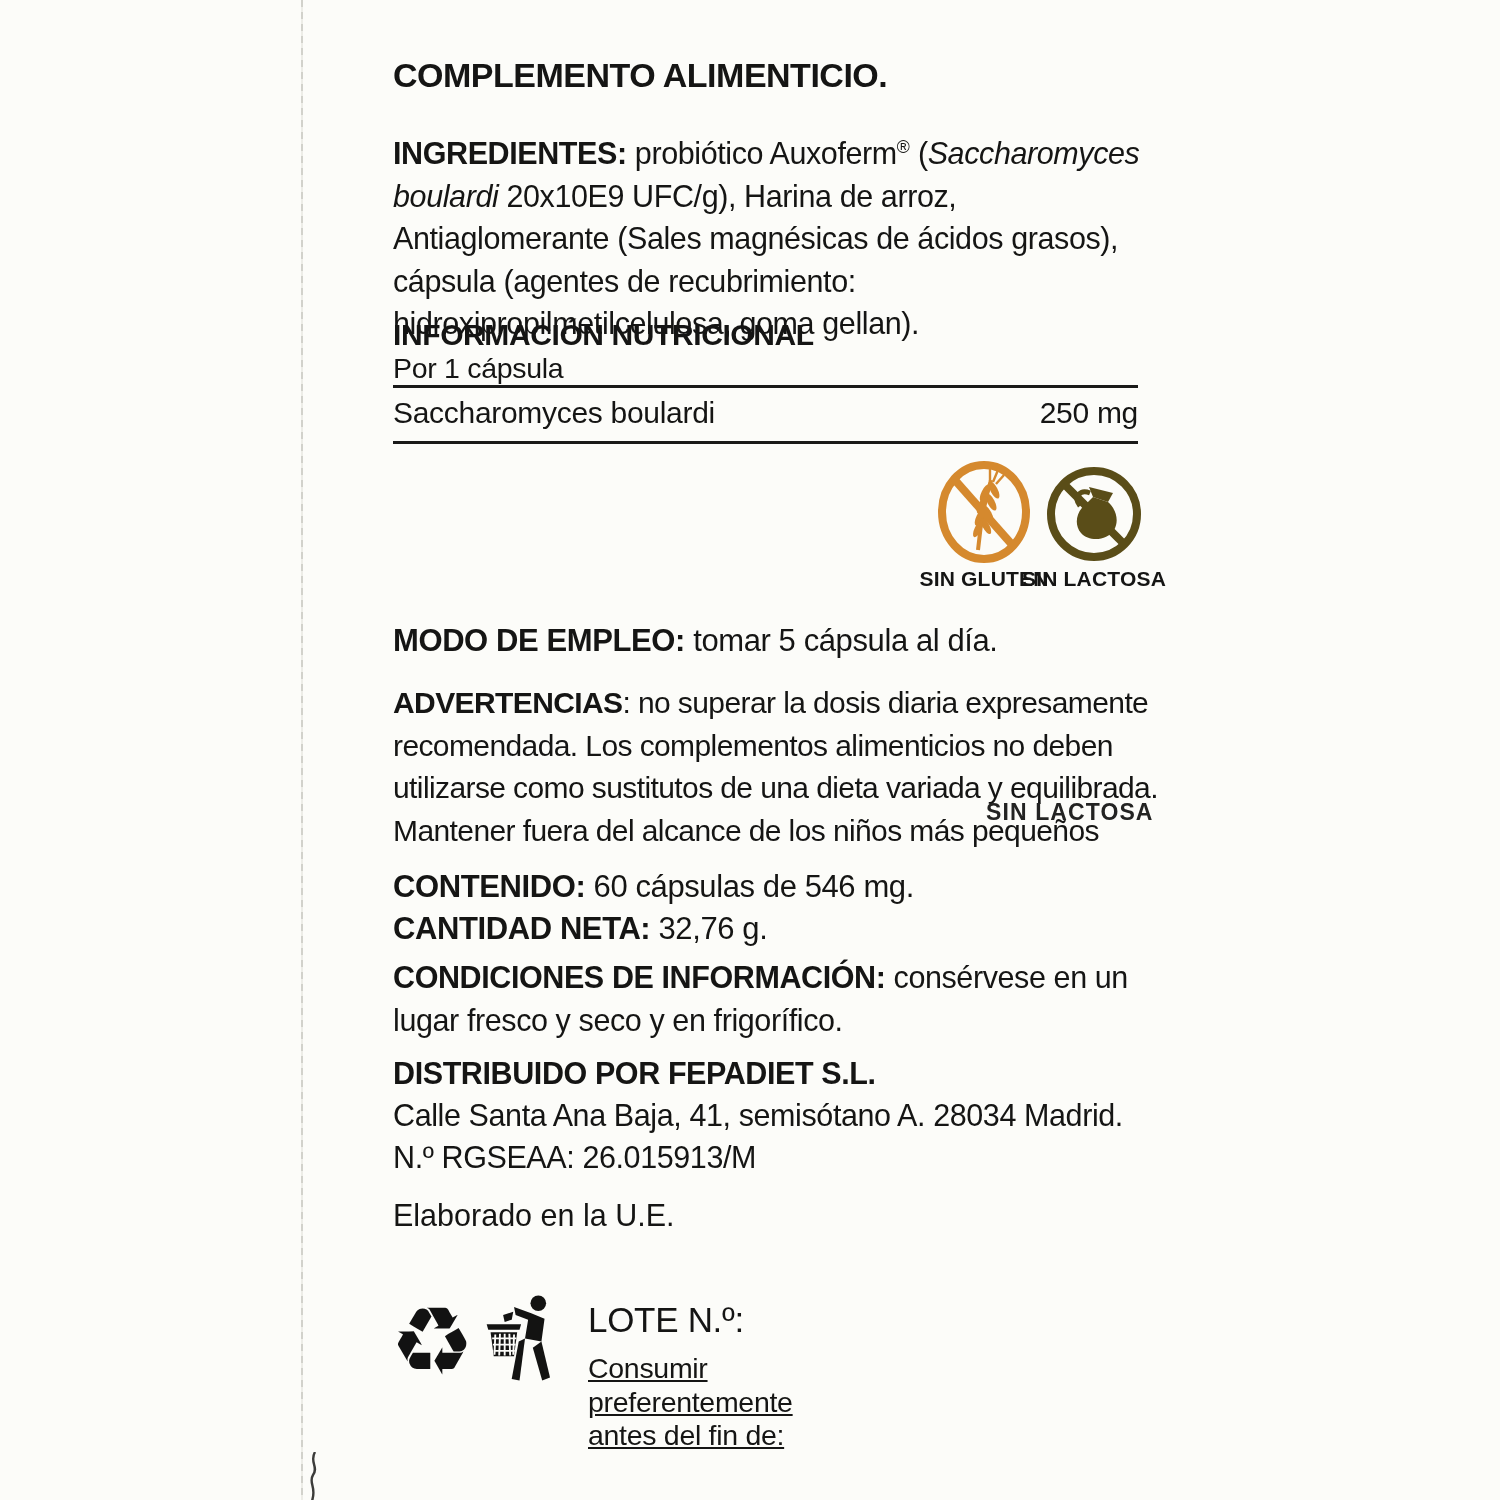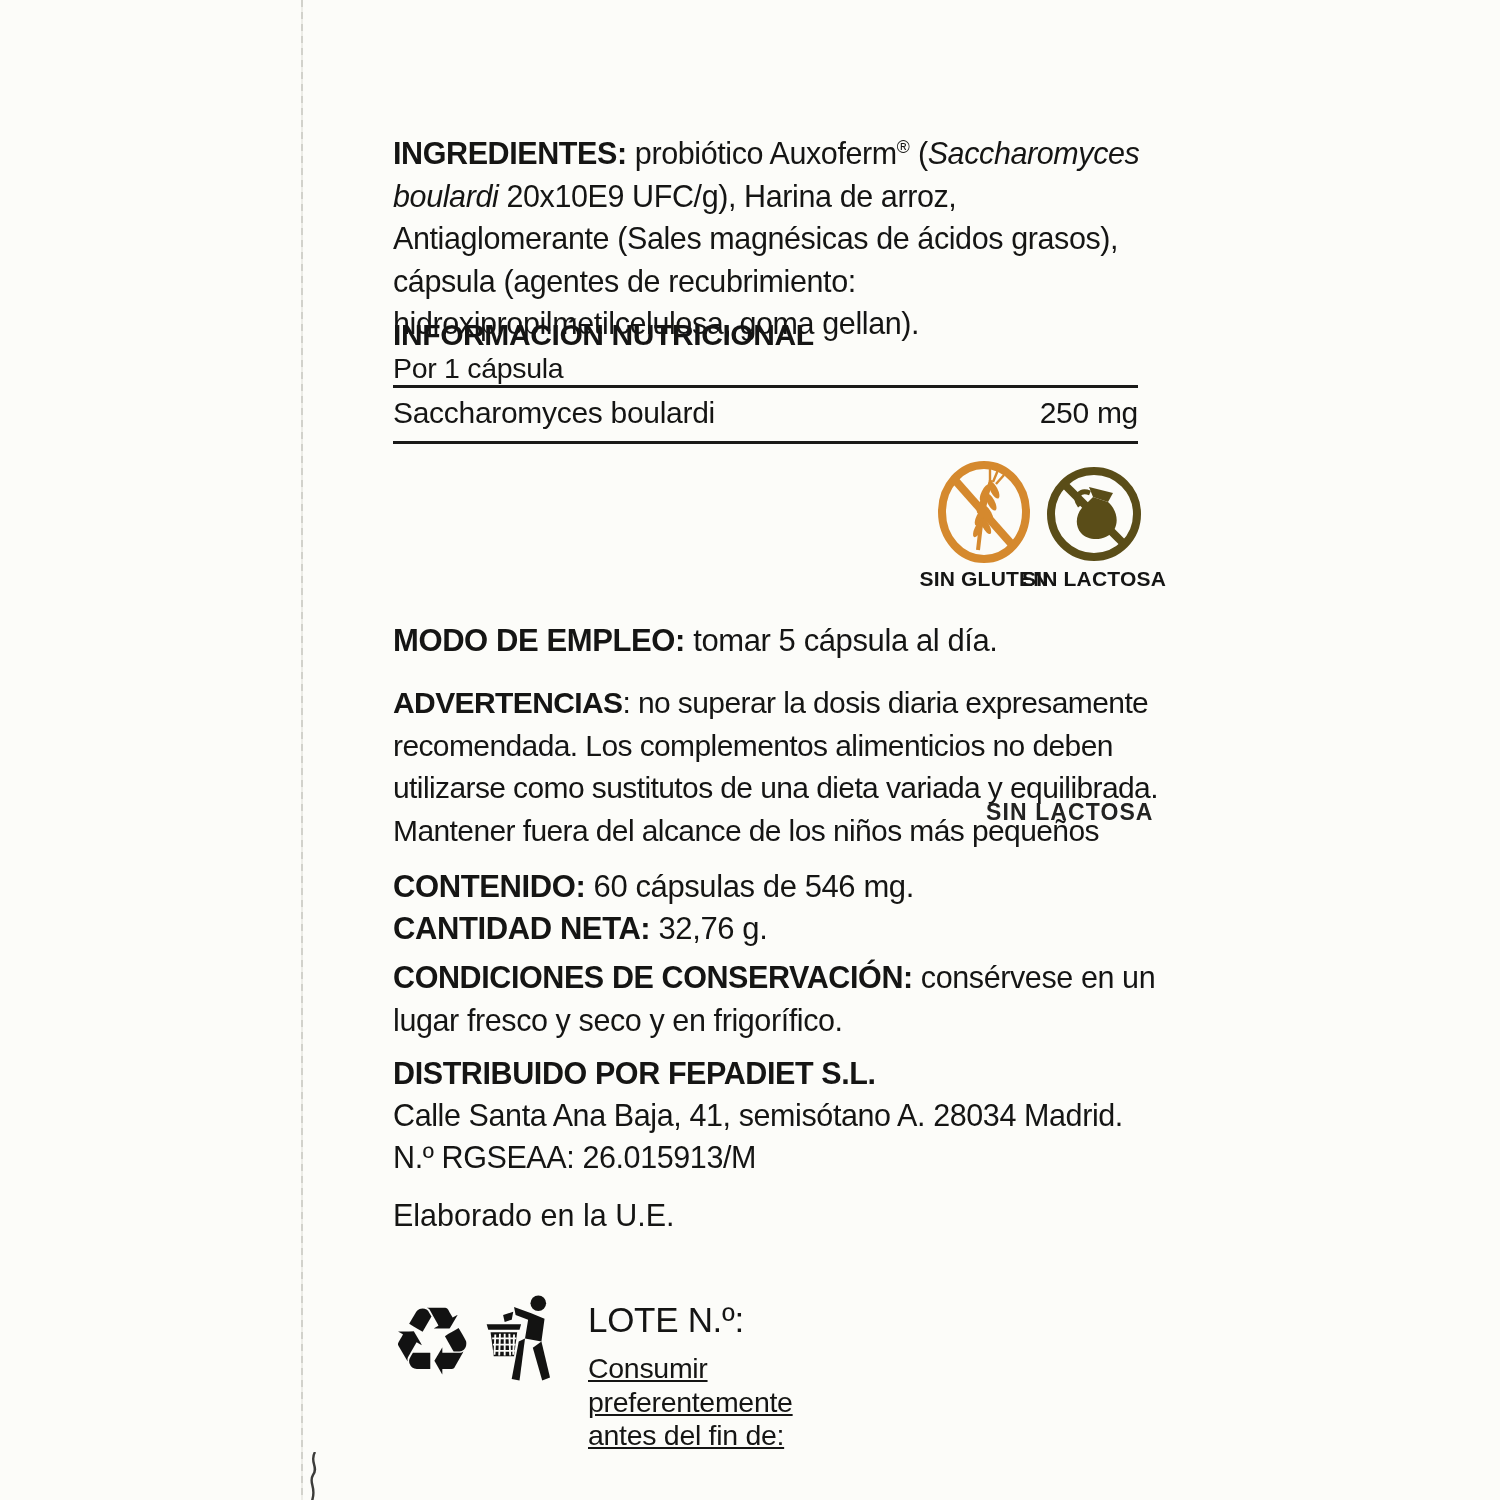--- a/index.html
+++ b/index.html
@@ -75,20 +75,21 @@
 </head>
 <body>
 
 <div class="page">
 
   <div class="edge-line"></div>
   <svg class="squiggle" width="22" height="50" viewBox="0 0 22 50">
     <path d="M9,0 C3,10 13,15 7,23 C2,31 11,35 6,49" fill="none" stroke="#3c3c3a" stroke-width="2.4"></path>
   </svg>
 
+  <p class="abs title">COMPLEMENTO ALIMENTICIO.</p>
 
   <p class="abs body-text ingredients">
     <b>INGREDIENTES:</b><span> probiótico Auxoferm</span><span class="reg">®</span><span> (</span><span class="ital">Saccharomyces boulardi</span><span> 20x10E9 UFC/g), Harina de arroz, Antiaglomerante (Sales magnésicas de ácidos grasos), cápsula (agentes de recubrimiento: hidroxipropilmetilcelulosa, goma gellan).</span>
   </p>
 
   <div class="abs ntable">
     <div class="hdr">
       <span class="hdr-left">INFORMACIÓN NUTRICIONAL</span>
       <span class="hdr-right">Por 1 cápsula</span>
     </div>
@@ -144,21 +145,21 @@
   <span class="ghost">SIN LACTOSA</span>
 
   <p class="abs body-text contenido">
     <b>CONTENIDO:</b><span> 60 cápsulas de 546 mg.</span>
   </p>
   <p class="abs body-text cantidad">
     <b>CANTIDAD NETA:</b><span> 32,76 g.</span>
   </p>
 
   <p class="abs body-text storage">
-    <b>CONDICIONES DE CONSERVACIÓN:</b><span> consérvese en un lugar fresco y seco y en frigorífico.</span>
+    <b>CONDICIONES DE INFORMACIÓN:</b><span> consérvese en un lugar fresco y seco y en frigorífico.</span>
   </p>
 
   <div class="abs body-text distributor">
     <p class="dist-name">DISTRIBUIDO POR FEPADIET S.L.</p>
     <p>Calle Santa Ana Baja, 41, semisótano A. 28034 Madrid.</p>
     <p>N.º RGSEAA: 26.015913/M</p>
   </div>
 
   <p class="abs origin">Elaborado en la U.E.</p>
 

